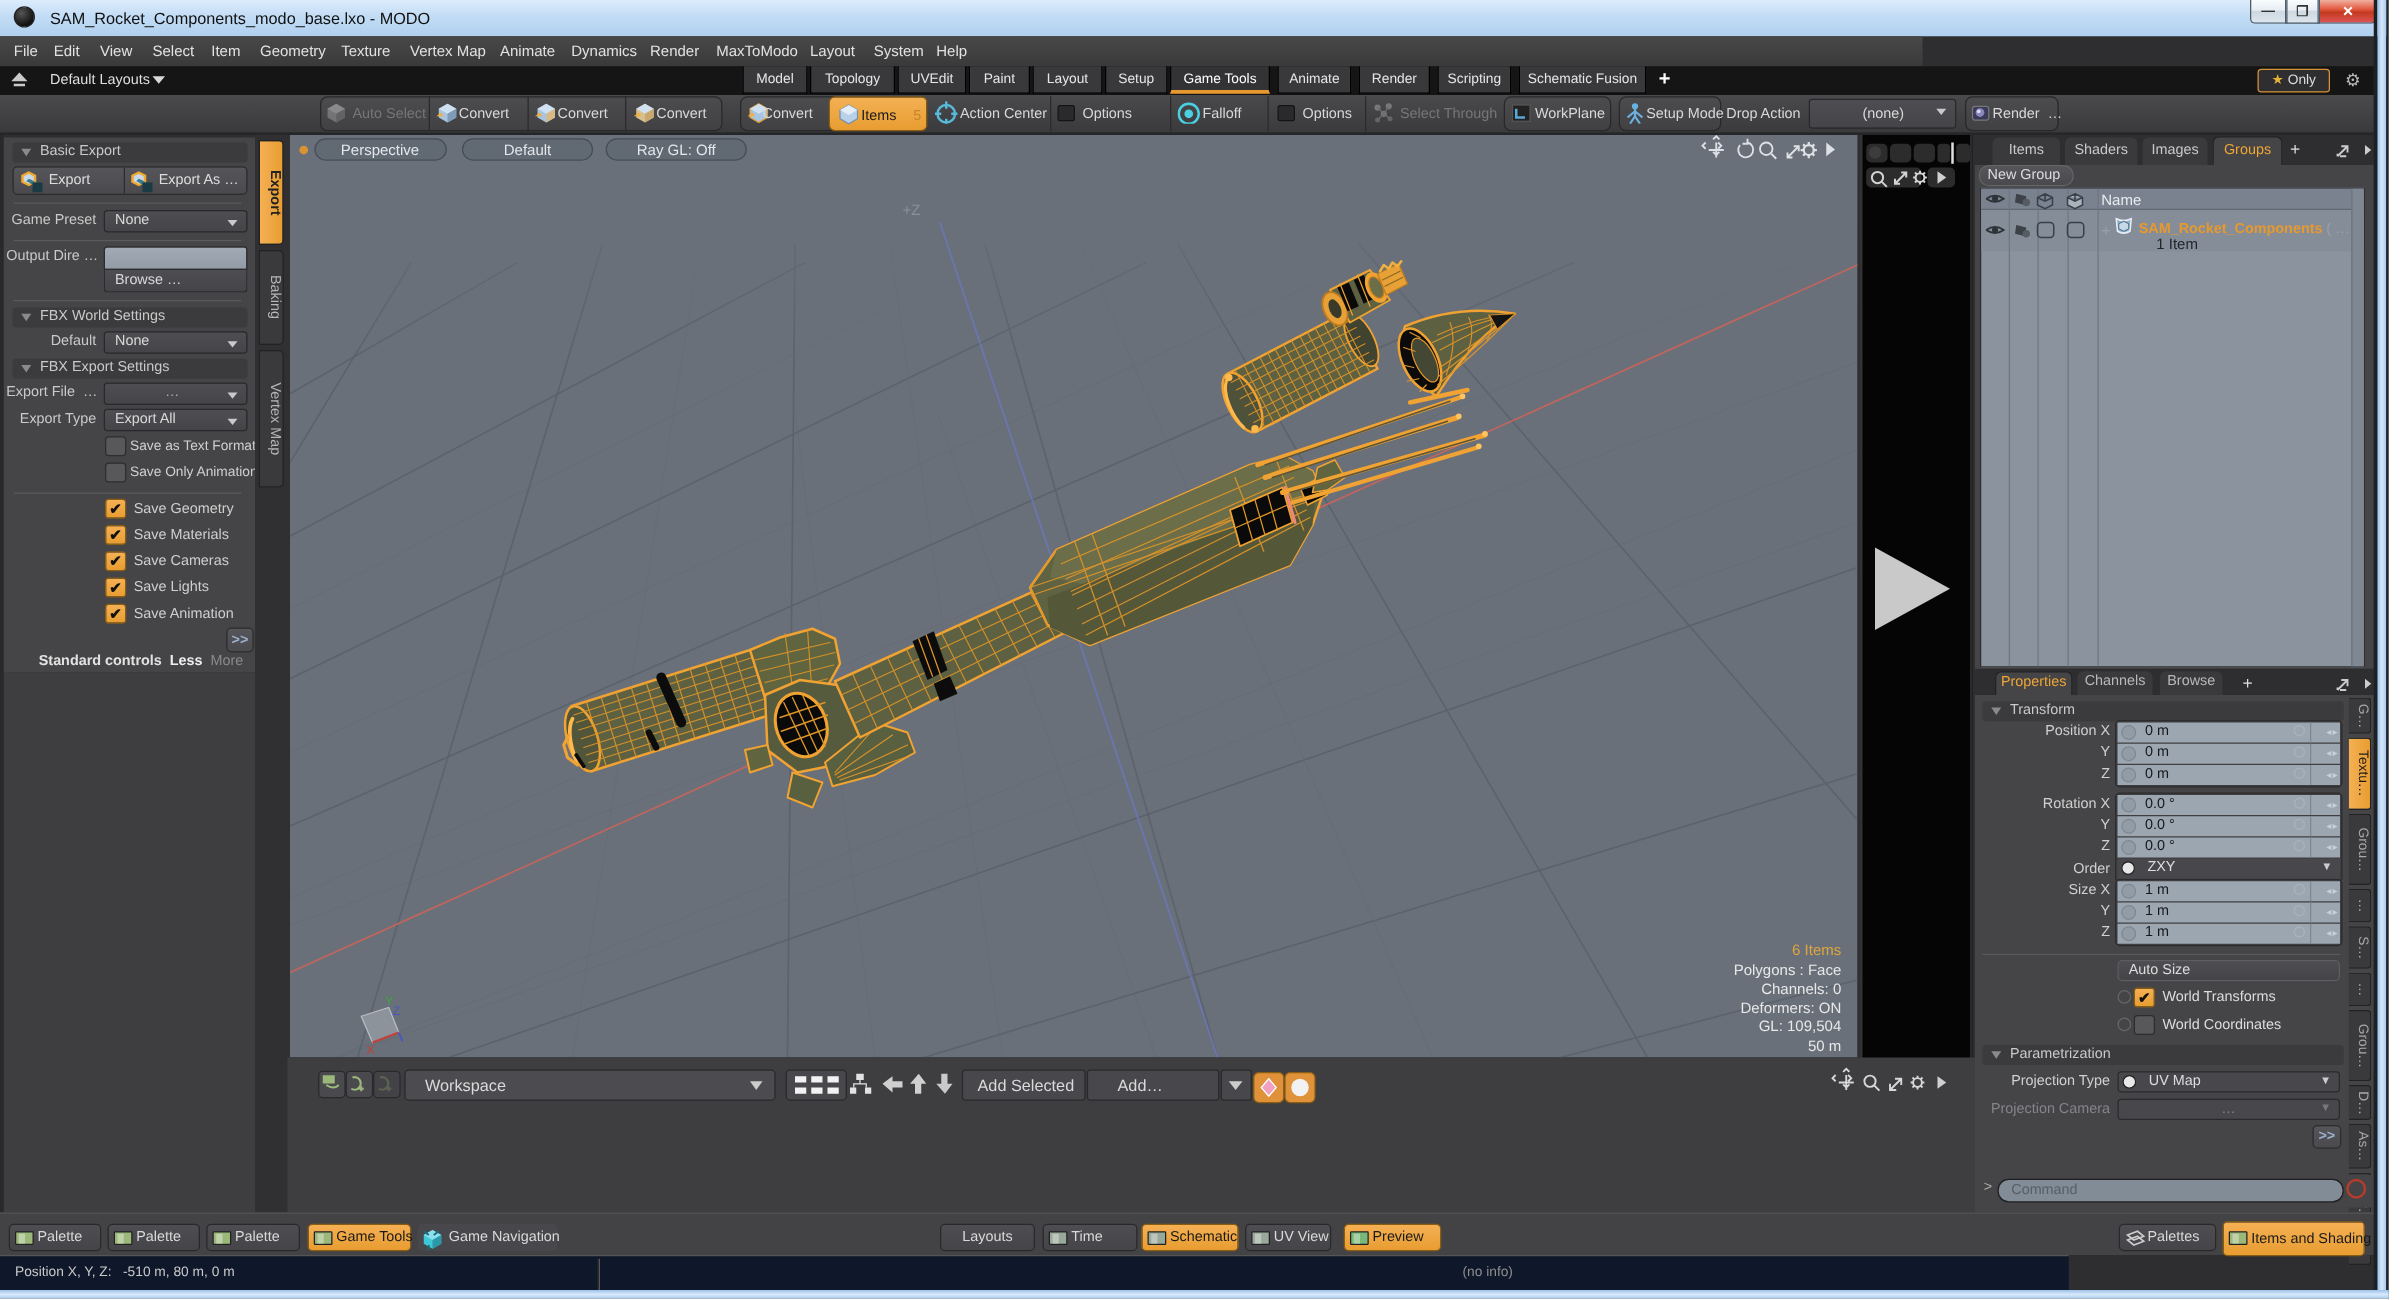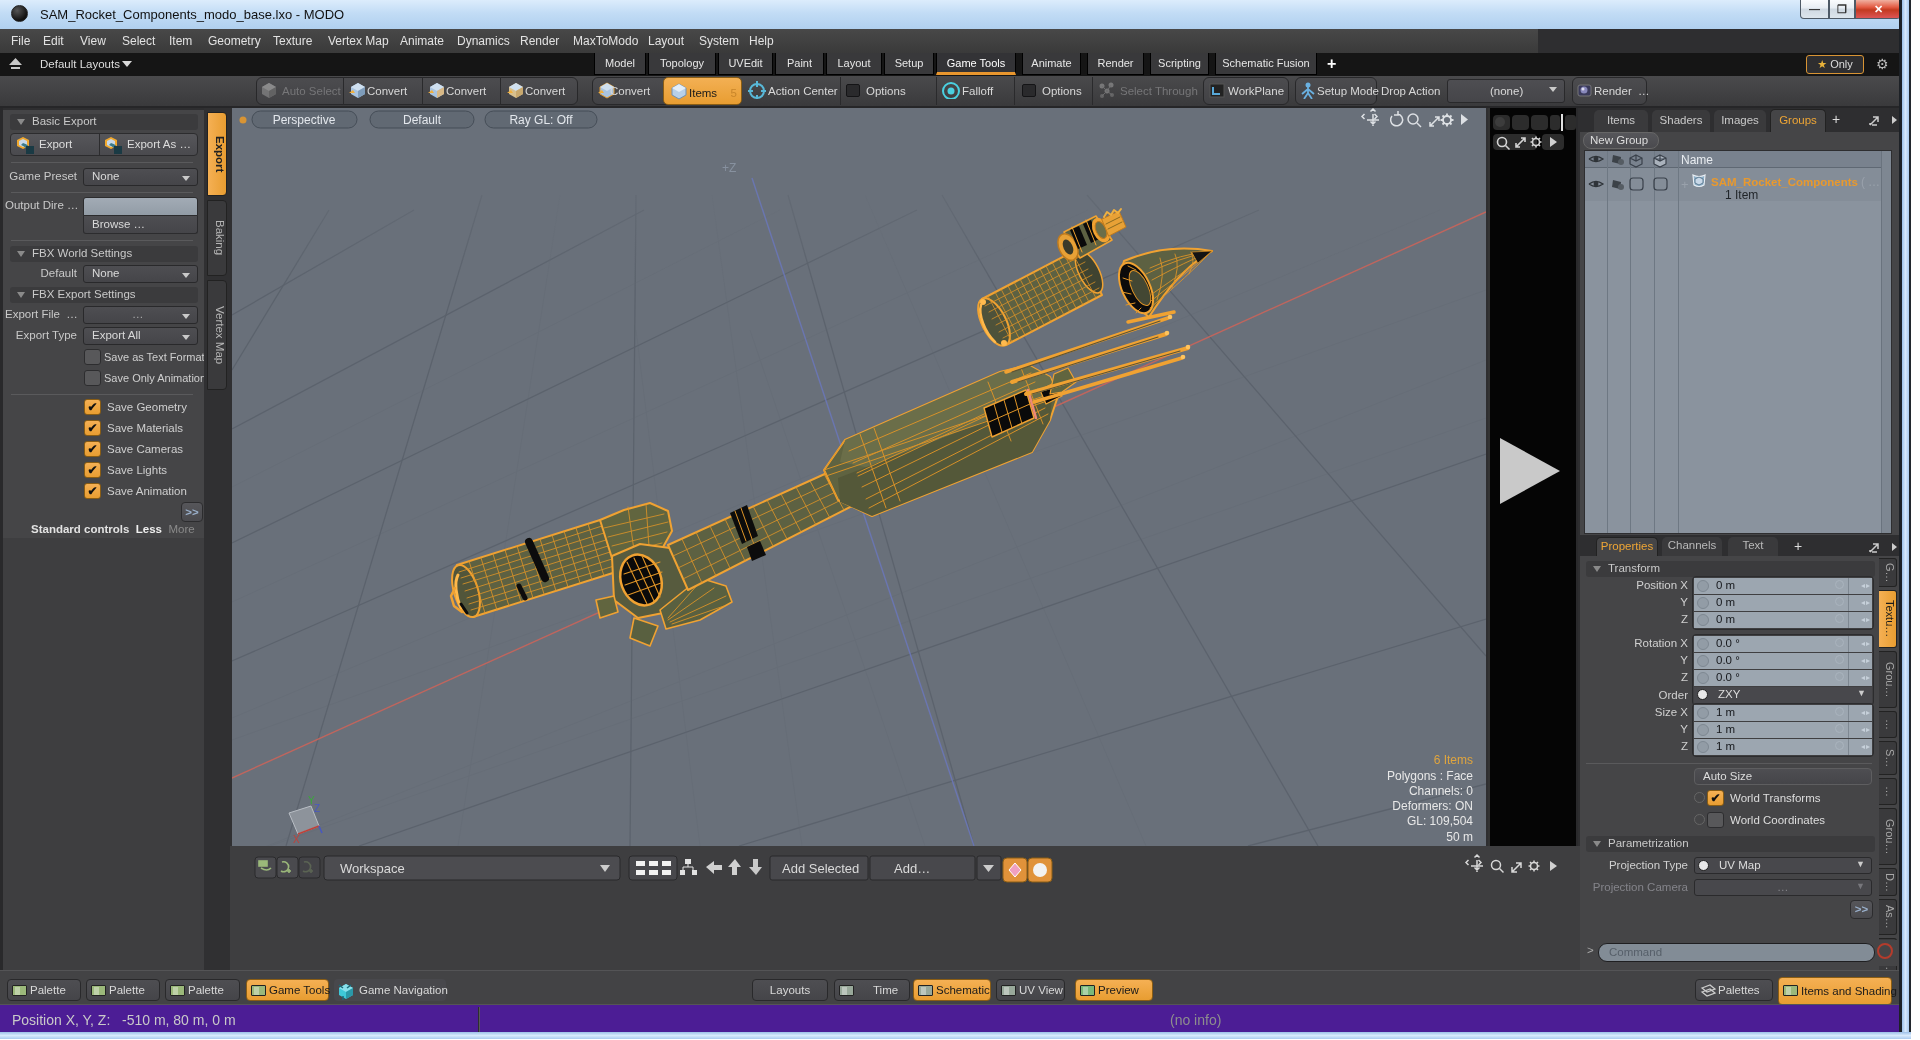--- a/index.html
+++ b/index.html
@@ -59,21 +59,21 @@
 .cbox{position:absolute;left:81px;width:17px;height:16px;background:#58585a;border:1px solid #2d2d2f;border-radius:3px}
 .cbox.on{background:linear-gradient(#f5b054,#e89d31);border:1px solid #8a5d14;color:#111;text-align:center;line-height:14px;font-weight:bold;font-size:12px}
 
 #previewpanel{left:1488px;top:108px;width:90px;height:745px;background:#050505;border-left:2px solid #333;border-right:2px solid #2a2a2c}
 #rightpanel{left:1580px;top:108px;width:319px;height:862px;background:#454547;font-size:11.5px;color:#d0d0d0}
 #grouplist{position:absolute;left:4px;top:42px;width:308px;height:384px;background:#8a939e;border:1px solid #2e2e30}
 #cmdrow{position:absolute;left:0px;top:832px;width:319px;height:26px;background:#454547}
 #bottombar{left:0;top:970px;width:1899px;height:34px;background:#434345;border-top:1px solid #545456}
 .bbtn{position:absolute;top:8px;height:22px;background:linear-gradient(#4e4e52,#454549);border:1px solid #29292b;border-radius:4px;color:#d9d9d9;font-size:11.5px;line-height:21px}
 .bbtn.orange{background:linear-gradient(#f5b054,#e89d31);border:1px solid #8a5d14;color:#1a1a1a}
-#statusbar{left:0;top:1004px;width:1899px;height:28px;background:#4c1d95;border-top:1px solid #555;color:#c9c9c9;font-size:14px}
+#statusbar{left:0;top:1004px;width:1655px;height:28px;background:#0f172a;border-top:1px solid #555;color:#c9c9c9;font-size:11px}
 
 .pgroup{position:absolute;left:112px;width:182px;border:1px solid #2c2c2e;border-radius:4px;background:#3f3f41}
 .plab{position:absolute;left:0;width:108px;text-align:right;color:#d0d0d0}
 .pfield{position:absolute;left:114px;width:178px;height:16px;background:#9ca6b0;color:#16181c}
 .pfield:before{content:"";position:absolute;left:3px;top:2px;width:10px;height:10px;border-radius:50%;border:1px solid #7e8892;background:#929ca6}
 .pfield span{position:absolute;left:22px;top:1px}
 .pfield .arr{position:absolute;right:1px;top:3px;color:#c6d0da;font-size:8px;font-weight:normal;font-style:normal;letter-spacing:1px}
 .pfield .gh{position:absolute;right:28px;top:2px;width:9px;height:9px;border-radius:50%;border:1.5px solid #aab4be}
 .pfield .dv{position:absolute;right:23px;top:0;width:1px;height:16px;background:#7e8892}
 .rtab{position:absolute;left:0;width:18px;background:#3a3a3c;border:1px solid #222;border-left:none;border-radius:0 3px 3px 0;writing-mode:vertical-rl;text-align:center;color:#a8a8a8;font-size:11px;overflow:hidden}
@@ -674,21 +674,21 @@
         <path d="M114,26 l4,2 v4 l-4,2 -4,-2 v-4 z" fill="#c8d8e8" stroke="#4a6a82" stroke-width=".8"></path>
         <text x="126" y="35" font-size="11.5" font-weight="bold" fill="#e8992e">SAM_Rocket_Components</text>
         <text x="276" y="35" font-size="12" fill="#99a1ab">(</text>
         <text x="283" y="35" font-size="12" fill="#99a1ab">…</text>
         <text x="140" y="48" font-size="12" fill="#1f2428">1 Item</text>
       </svg>
     </div>
     <div class="abs" style="left:0;top:427px;width:319px;height:21px;background:#2e2e30"></div>
     <div class="abs" style="left:16px;top:429px;width:62px;height:19px;background:#454547;border:1px solid #222;border-bottom:none;border-radius:5px 5px 0 0;text-align:center;line-height:17px;color:#efa635">Properties</div>
     <div class="abs" style="left:82px;top:429px;width:60px;height:19px;background:#3a3a3c;border-radius:5px 5px 0 0;text-align:center;line-height:17px;color:#b9b9b9">Channels</div>
-    <div class="abs" style="left:148px;top:429px;width:50px;height:19px;background:#3a3a3c;border-radius:5px 5px 0 0;text-align:center;line-height:17px;color:#b9b9b9">Text</div>
+    <div class="abs" style="left:148px;top:429px;width:50px;height:19px;background:#3a3a3c;border-radius:5px 5px 0 0;text-align:center;line-height:17px;color:#b9b9b9">Browse</div>
     <div class="abs" style="left:214px;top:430px;color:#ddd;font-size:14px">+</div>
     <svg class="abs" style="left:288px;top:432px" width="30" height="14">
         <path d="M2,12 l8,-8 m0,5 v-5 h-5 M4,12 h5 m-7,-2 v2" stroke="#ccc" stroke-width="1.5" fill="none"></path>
         <path d="M24,3 l5,4 -5,4 z" fill="#ccc"></path>
       </svg>
 
     <div class="abs" id="propwrap" style="left:0;top:448px;width:300px;height:384px">
       <div class="phead" style="top:5px;left:6px;width:289px">Transform</div>
       <div class="pgroup" style="top:20px;height:54px"></div>
       <div class="pgroup" style="top:78px;height:72px"></div>
@@ -872,21 +872,21 @@
     <div class="bbtn" style="left:86px;width:74px"><i class="gico"></i><span style="margin-left:22px">Palette</span></div>
     <div class="bbtn" style="left:165px;width:75px"><i class="gico"></i><span style="margin-left:22px">Palette</span></div>
     <div class="bbtn orange" style="left:246px;width:83px"><i class="gico"></i><span style="margin-left:22px">Game Tools</span></div>
     <div class="bbtn" style="left:334px;width:112px;border-color:transparent;background:#48484c"><svg style="position:absolute;left:2px;top:3px" width="18" height="18">
           <polygon points="9,1 16,5 16,12 9,16 2,12 2,5" fill="#3ec8d8"></polygon>
           <polygon points="9,1 16,5 9,9 2,5" fill="#8ae0ec"></polygon>
           <polygon points="9,9 16,5 16,12 9,16" fill="#2a98a8"></polygon>
           <path d="M2,2 l4,3 m8,-3 l-4,3 m-4,8 v4" stroke="#1a6a78" stroke-width="1.5"></path>
         </svg><span style="margin-left:24px">Game Navigation</span></div>
     <div class="bbtn" style="left:752px;width:76px;text-align:center">Layouts</div>
-    <div class="bbtn" style="left:834px;width:76px"><i class="gico" style="background:#98a89a"></i><span style="margin-left:38px">Time</span></div>
+    <div class="bbtn" style="left:834px;width:76px"><i class="gico" style="background:#98a89a"></i><span style="margin-left:22px">Time</span></div>
     <div class="bbtn orange" style="left:913px;width:78px"><i class="gico" style="background:#98a89a"></i><span style="margin-left:22px">Schematic</span></div>
     <div class="bbtn" style="left:996px;width:69px"><i class="gico" style="background:#98a89a"></i><span style="margin-left:22px">UV View</span></div>
     <div class="bbtn orange" style="left:1075px;width:78px"><i class="gico" style="background:#7ab87a"></i><span style="margin-left:22px">Preview</span></div>
     <div class="bbtn" style="left:1695px;width:78px"><svg style="position:absolute;left:3px;top:3px" width="18" height="16">
           <path d="M3,5 l8,-3 5,4 -8,3 z" fill="none" stroke="#ccc" stroke-width="1.3"></path>
           <path d="M3,9 l8,-3 5,4 -8,3 z" fill="none" stroke="#ccc" stroke-width="1.3"></path>
         </svg><span style="margin-left:22px">Palettes</span></div>
     <div class="bbtn orange" style="left:1778px;top:6px;width:114px;height:28px;line-height:26px"><i class="gico" style="top:7px"></i><span style="margin-left:22px">Items and Shading</span></div>
   </div>
 

